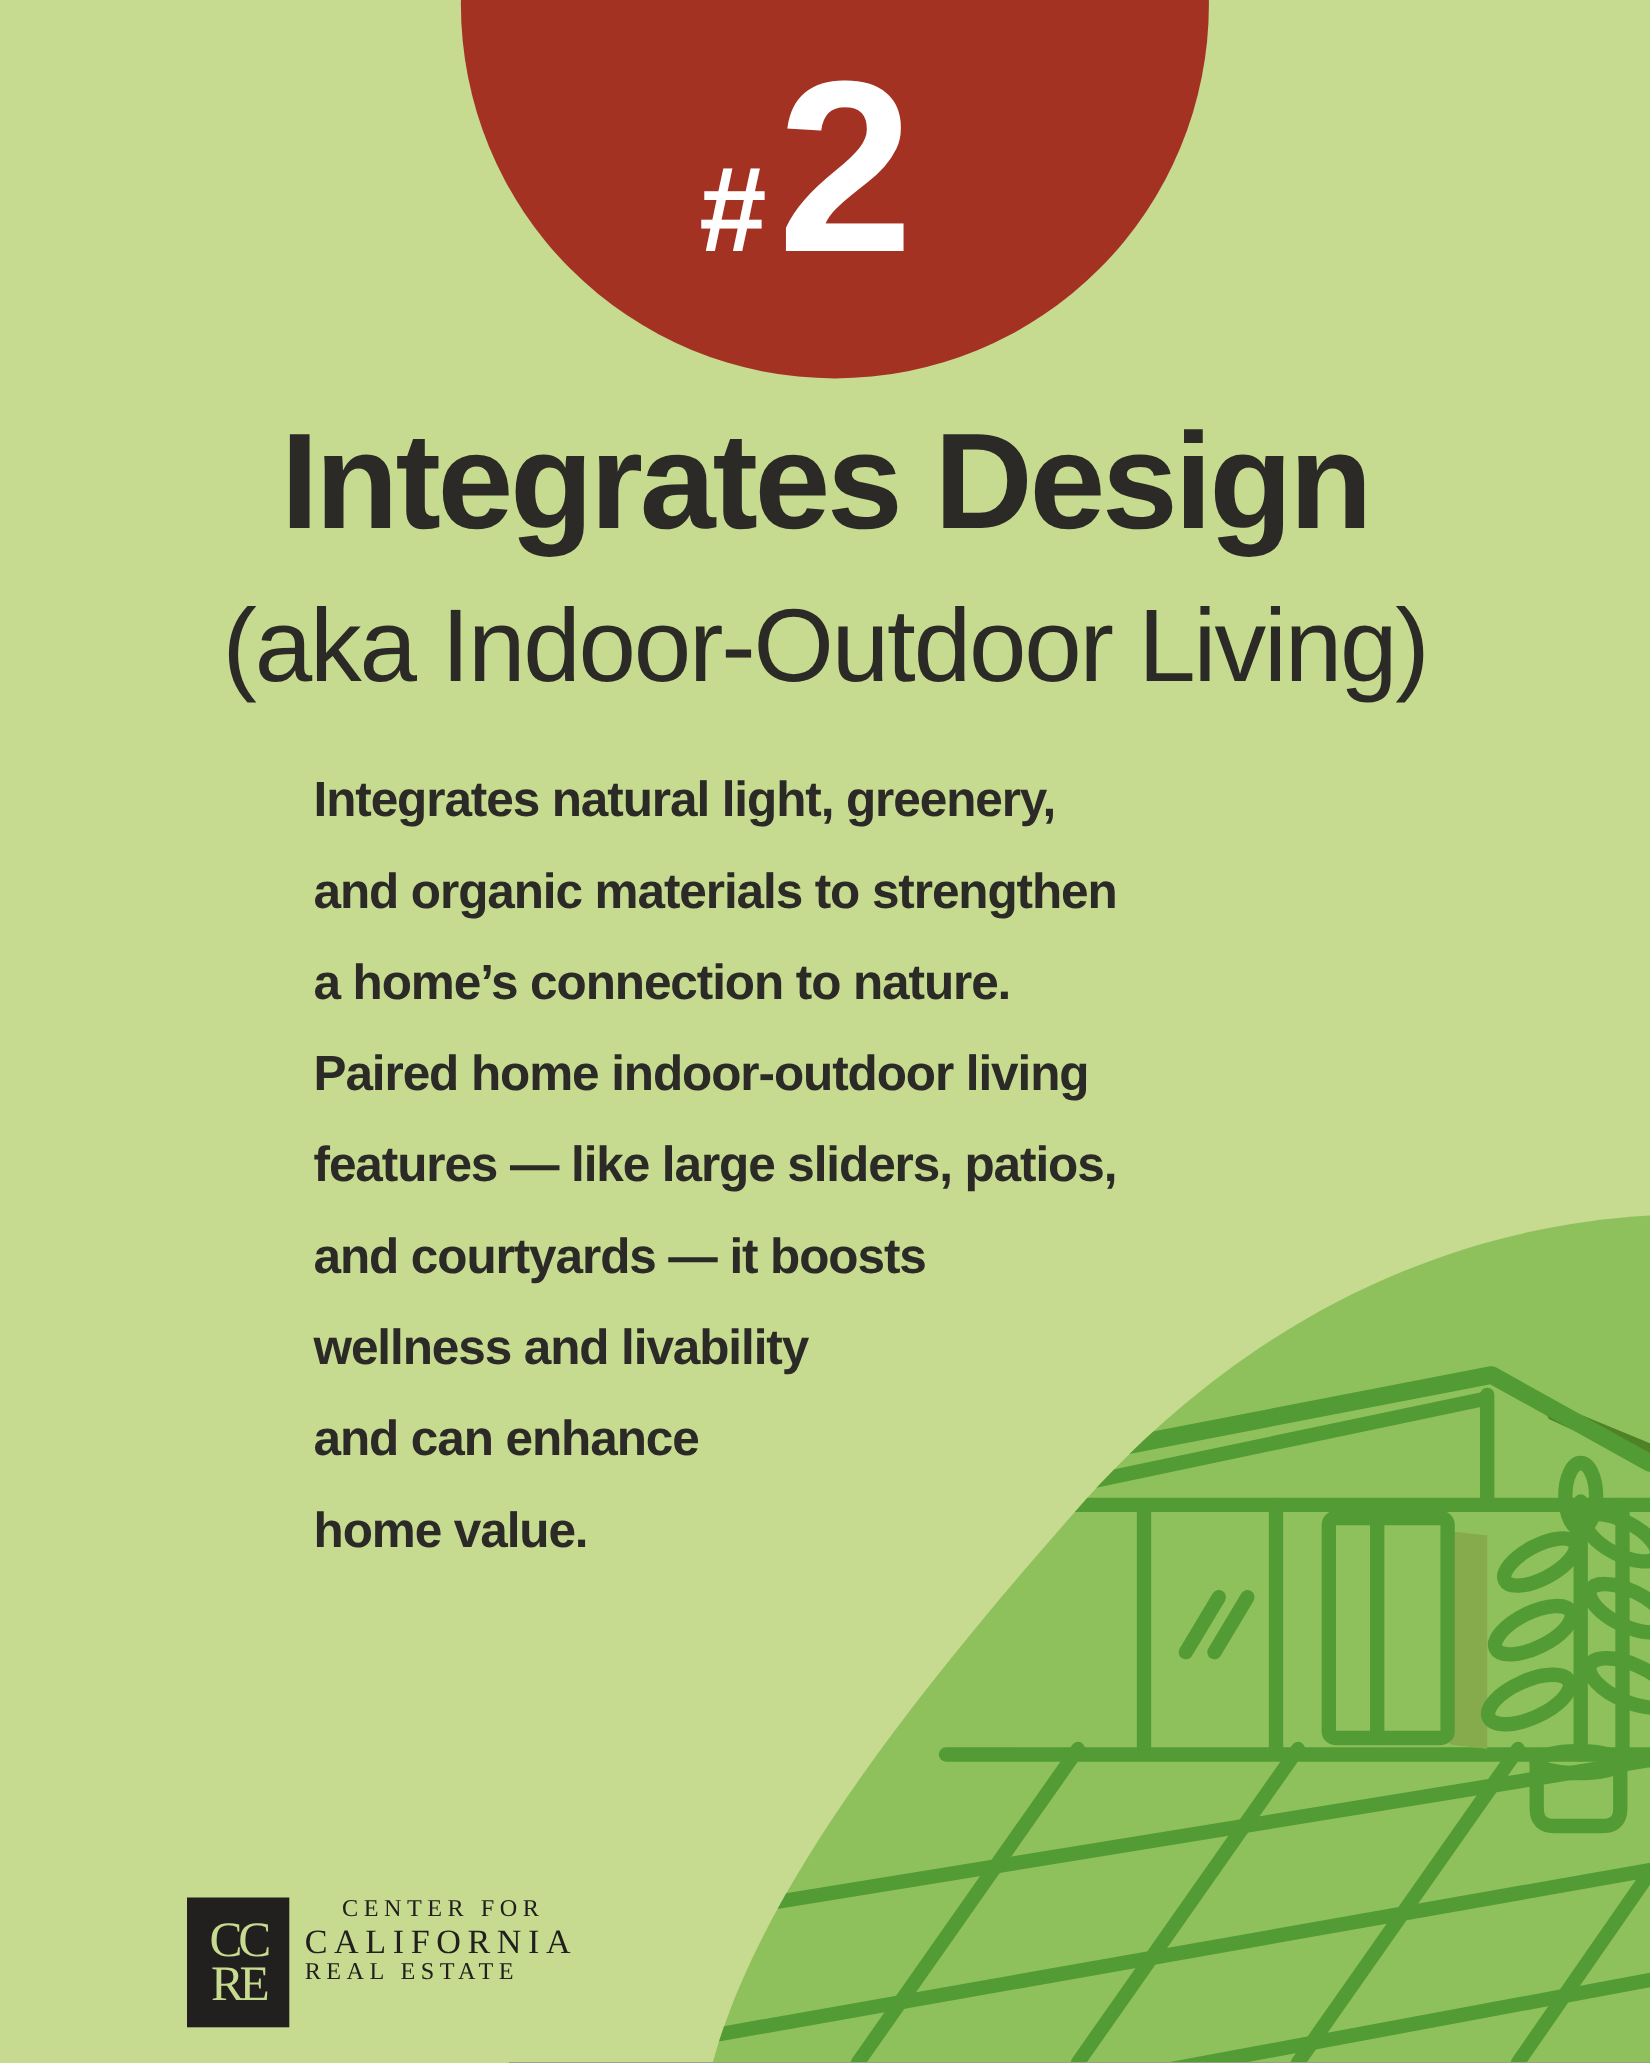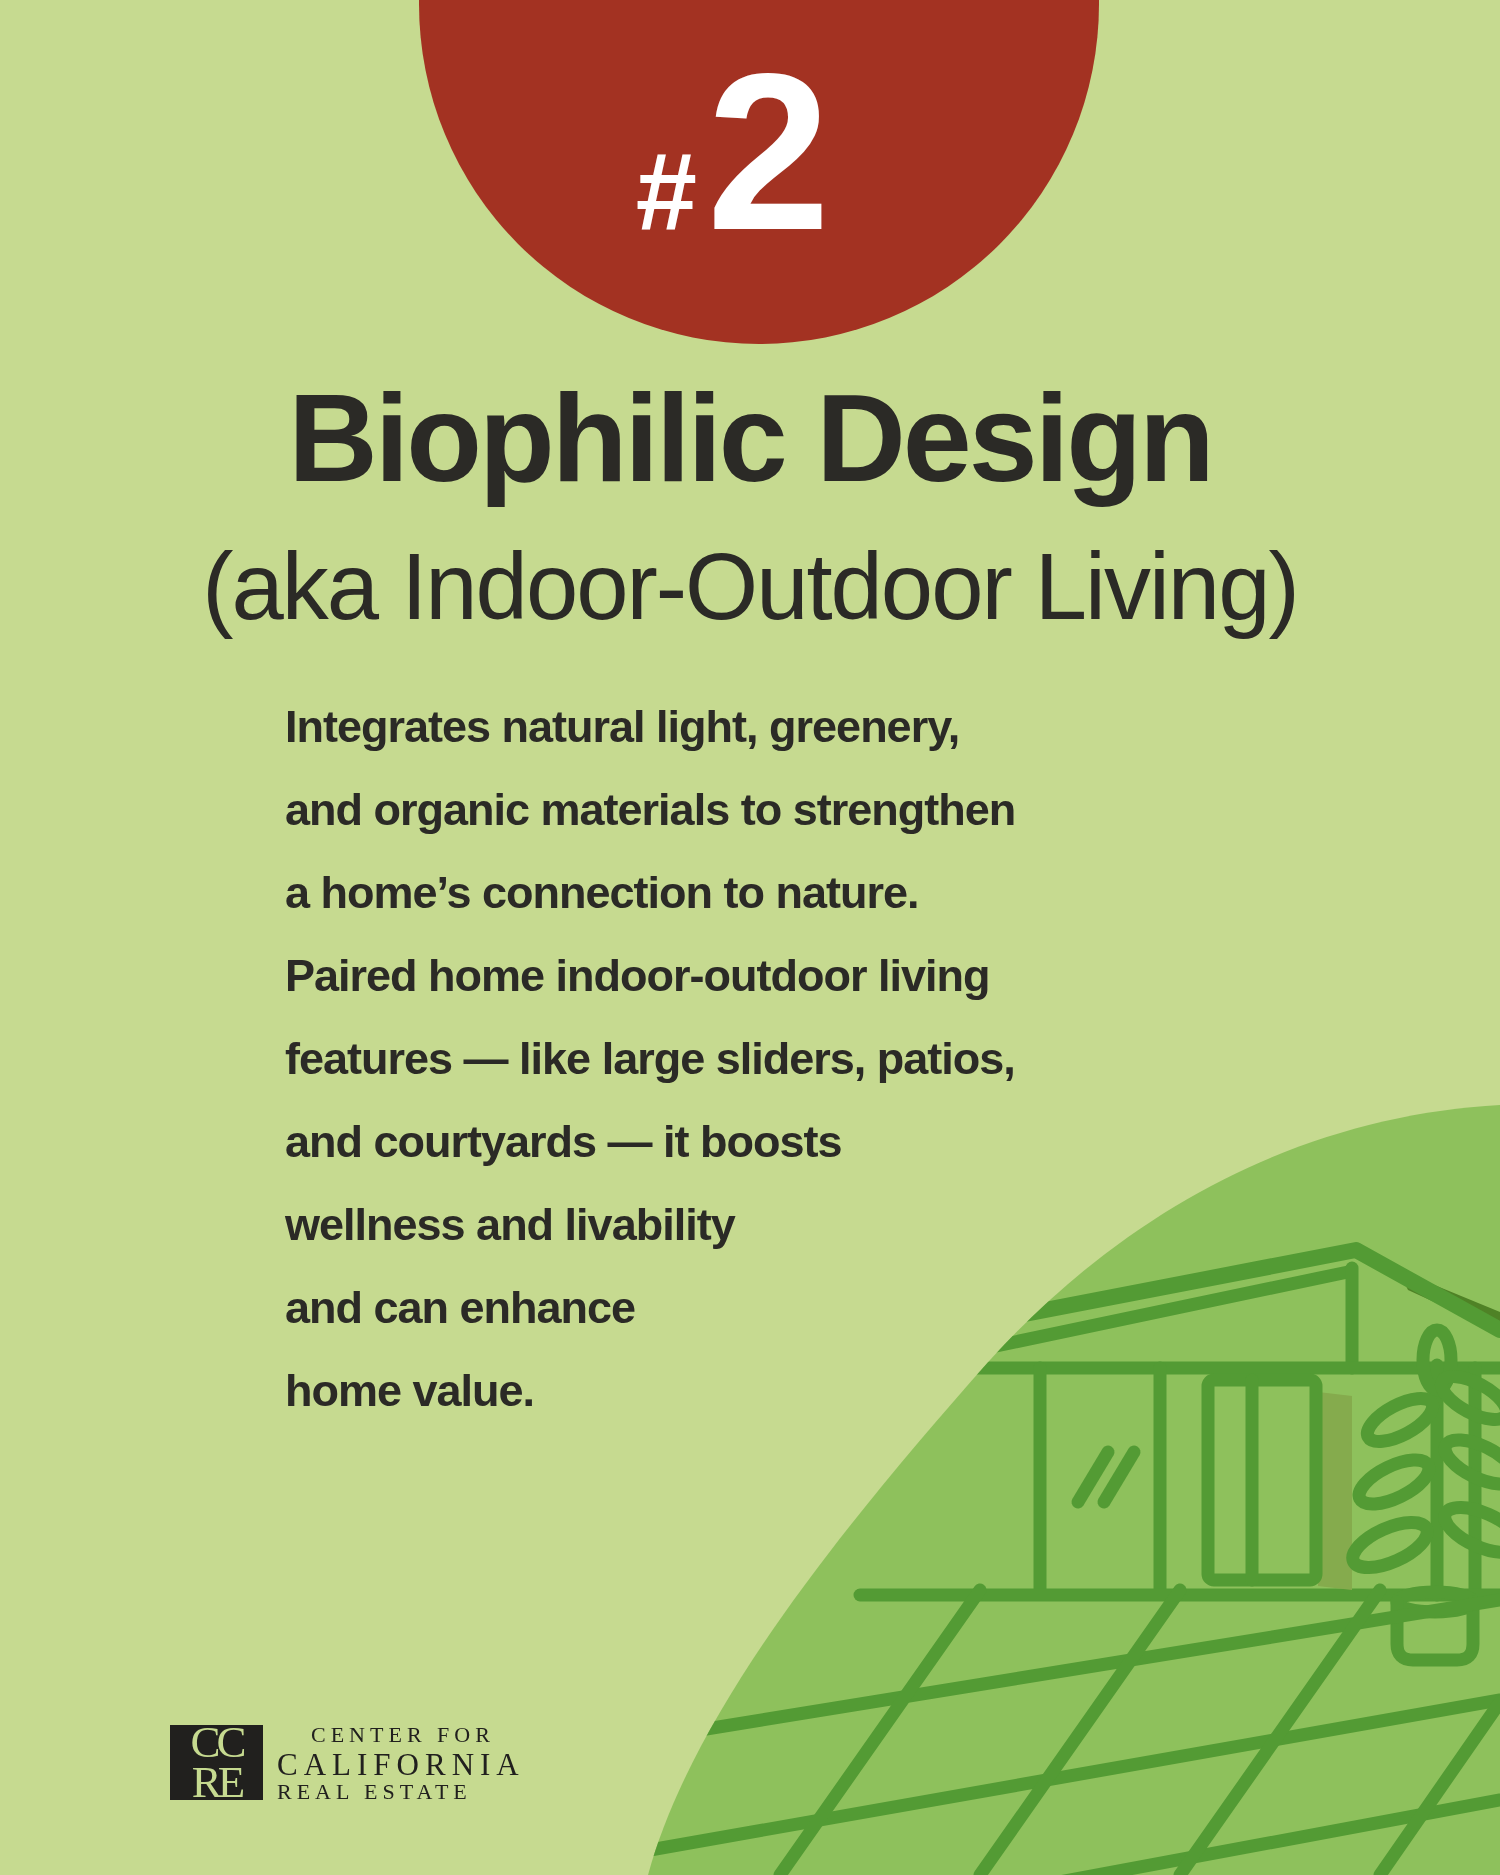--- a/index.html
+++ b/index.html
@@ -51,21 +51,21 @@
   
   .illus{position:absolute;left:560px;top:980px;width:940px;height:895px;}
   .illus .blob{fill:var(--c-circle_green,#8ec15c);}
   .illus .ln{fill:none;stroke:var(--c-line_green,#539b34);stroke-width:13px;stroke-linecap:round;stroke-linejoin:round;}
   .illus .ln-thick{fill:none;stroke:var(--c-line_green,#539b34);stroke-width:16px;stroke-linecap:round;stroke-linejoin:round;}
   .illus .dark{fill:var(--c-dark_roof,#4f8226);}
   .illus .door-fill{fill:var(--c-door_fill,#85ab4d);}
   
   .logo{position:absolute;left:170px;top:1722px;display:flex;align-items:flex-start;}
   .logo-mark{
-    width:93px;height:75px;margin-top:3px;
+    width:93px;height:118px;margin-top:3px;
     background:var(--c-logo_black,#21201e);
     color:var(--c-background,#c6da90);
     font-family:"Liberation Serif",serif;
     font-size:45px;line-height:0.88;letter-spacing:-4px;
     display:flex;flex-direction:column;align-items:center;justify-content:center;
     text-align:center;
   }
   .logo-text{
     margin-left:14px;
     font-family:"Liberation Serif",serif;
@@ -79,21 +79,21 @@
 <body>
 
 <div class="poster">
 
   <div class="badge">
     <div class="badge-num">
       <span class="hash">#</span><span class="digit">2</span>
     </div>
   </div>
 
-  <h1 class="title">Biophilic Design</h1>
+  <h1 class="title">Integrates Design</h1>
   <h2 class="subtitle">(aka Indoor-Outdoor Living)</h2>
 
   <div class="body-text">
     <p>Integrates natural light, greenery,</p>
     <p>and organic materials to strengthen</p>
     <p>a home’s connection to nature.</p>
     <p>Paired home indoor-outdoor living</p>
     <p>features — like large sliders, patios,</p>
     <p>and courtyards — it boosts</p>
     <p>wellness and livability</p>

